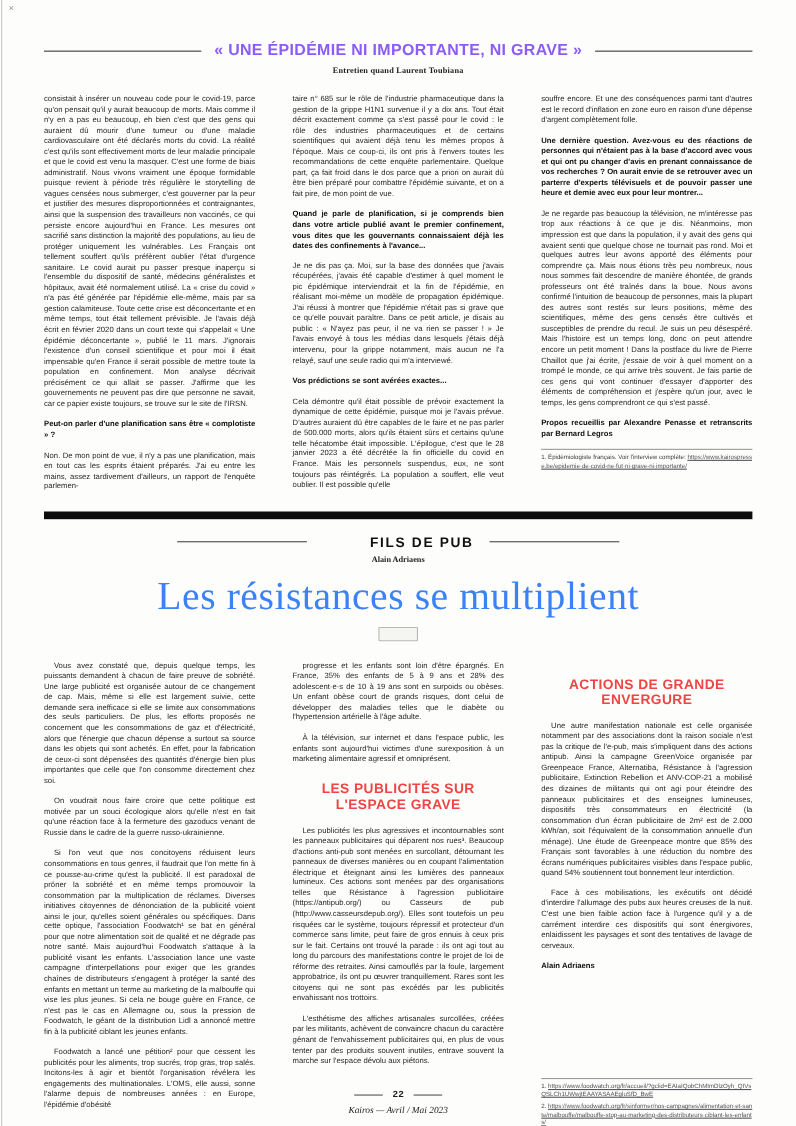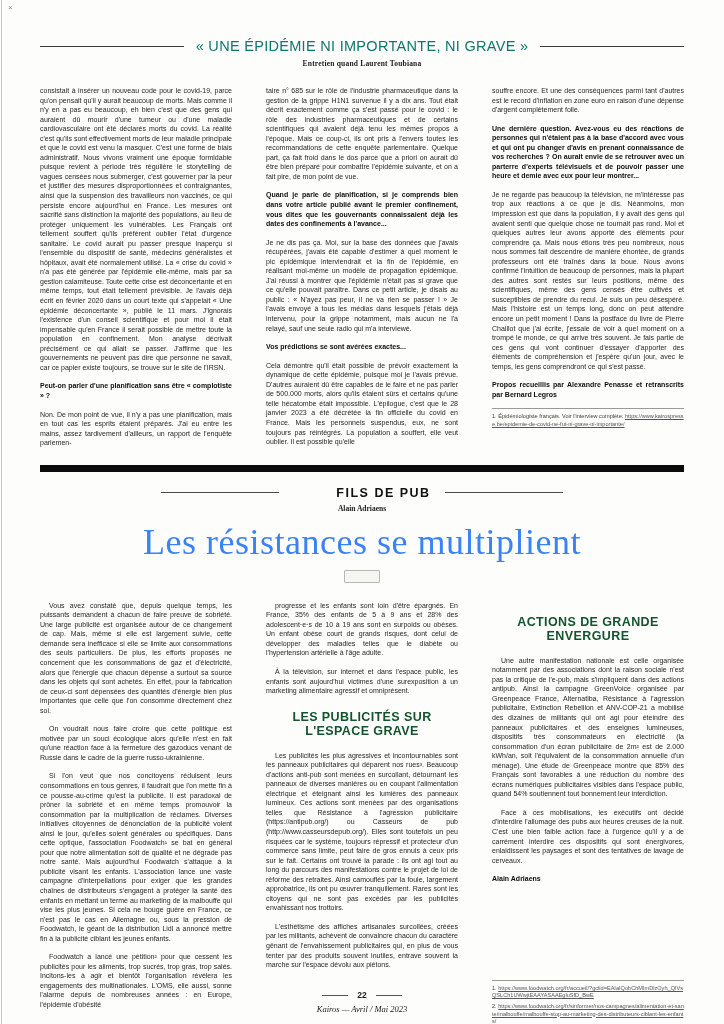--- a/index.html
+++ b/index.html
@@ -5,33 +5,33 @@
   html,body{margin:0;padding:0;background:#e9e9e7;}
   .page{position:relative;width:724px;height:1024px;margin:0 auto;background:#fdfdfc;
         font-family:"Liberation Sans",sans-serif;color:#222;overflow:hidden;box-sizing:border-box;}
   .scan-edge{position:absolute;left:1px;top:0;bottom:0;width:1px;background:#c8c8c4;}
   .crop-mark{position:absolute;left:8px;top:4px;font-size:8px;color:#8a8a88;line-height:8px;}
 
   
   .header{margin:38px 40px 0;}
   .flank{display:flex;align-items:center;gap:12px;}
   .flank .rule{flex:1;height:1px;background:#3a3a3a;}
-  .main-title{margin:0;font-size:14.5px;font-weight:400;letter-spacing:0.3px;color:#0f766e;
+  .main-title{margin:0;font-size:14.5px;font-weight:700;letter-spacing:0.3px;color:#8b5cf6;
               white-space:nowrap;text-align:center;}
   .sub-byline{text-align:center;font-family:"Liberation Serif",serif;font-weight:700;
               font-size:7.5px;margin-top:5px;color:#1c1c1c;letter-spacing:0.2px;}
 
   
   .columns{display:flex;gap:34px;margin:18px 40px 0;align-items:flex-start;}
   .col{flex:1;min-width:0;text-align:justify;font-size:7px;line-height:9.55px;color:#1f1f1f;}
   .para{margin:0 0 9px 0;}
   .para.q{font-weight:700;color:#0e0e0e;}
   .para.signature{font-weight:700;color:#0e0e0e;}
   .para.subhead{font-weight:700;text-align:center;text-indent:0;font-size:12.5px;
-                line-height:14.5px;letter-spacing:0.4px;color:#14532d;margin:14px 6px 12px;}
+                line-height:14.5px;letter-spacing:0.4px;color:#ef4444;margin:14px 6px 12px;}
   .article-cols .para.normal{text-indent:9px;}
 
   
   .footnotes{border-top:1px solid #9a9a97;margin-top:8px;padding-top:4px;}
   .footnotes .para{font-size:5.6px;line-height:7.6px;color:#3c3c3a;text-align:left;margin:0 0 3px 0;}
   .footnotes .url{text-decoration:underline;color:#55555a;word-break:break-all;}
   .footnotes-pushed{margin-top:96px;}
 
   
   .divider-bar{margin:8px 40px 0;height:7px;background:#0c0c0c;}
@@ -42,21 +42,21 @@
                  font-size:7.5px;margin-top:4px;color:#1c1c1c;}
   .big-title{margin:10px 40px 0;text-align:center;font-family:"Liberation Serif",serif;
              font-weight:400;font-size:36px;line-height:38px;color:#3b82f6;letter-spacing:0.5px;}
   .ornament{width:34px;height:11px;border:1px solid #b8b8b2;background:#f5f5f2;
             margin:9px auto 0;border-radius:1px;}
 
   
   .footer-wrap{position:absolute;left:0;right:0;bottom:10px;}
   .pagenum-row{display:flex;align-items:center;justify-content:center;gap:9px;}
   .pagenum-rule{width:26px;height:1px;background:#555;}
-  .pagenum{font-family:Liberation Sans, sans-serif;font-weight:700;font-size:8.5px;color:#1a1a1a;}
+  .pagenum{font-family:Liberation Mono, monospace;font-weight:700;font-size:8.5px;color:#1a1a1a;}
   .edition{text-align:center;font-family:"Liberation Serif",serif;font-style:italic;
            font-size:8.5px;margin-top:4px;color:#222;}
 </style>
 </head>
 <body>
 
 <div class="page">
   <div class="scan-edge"></div>
   <div class="crop-mark">×</div>
 

